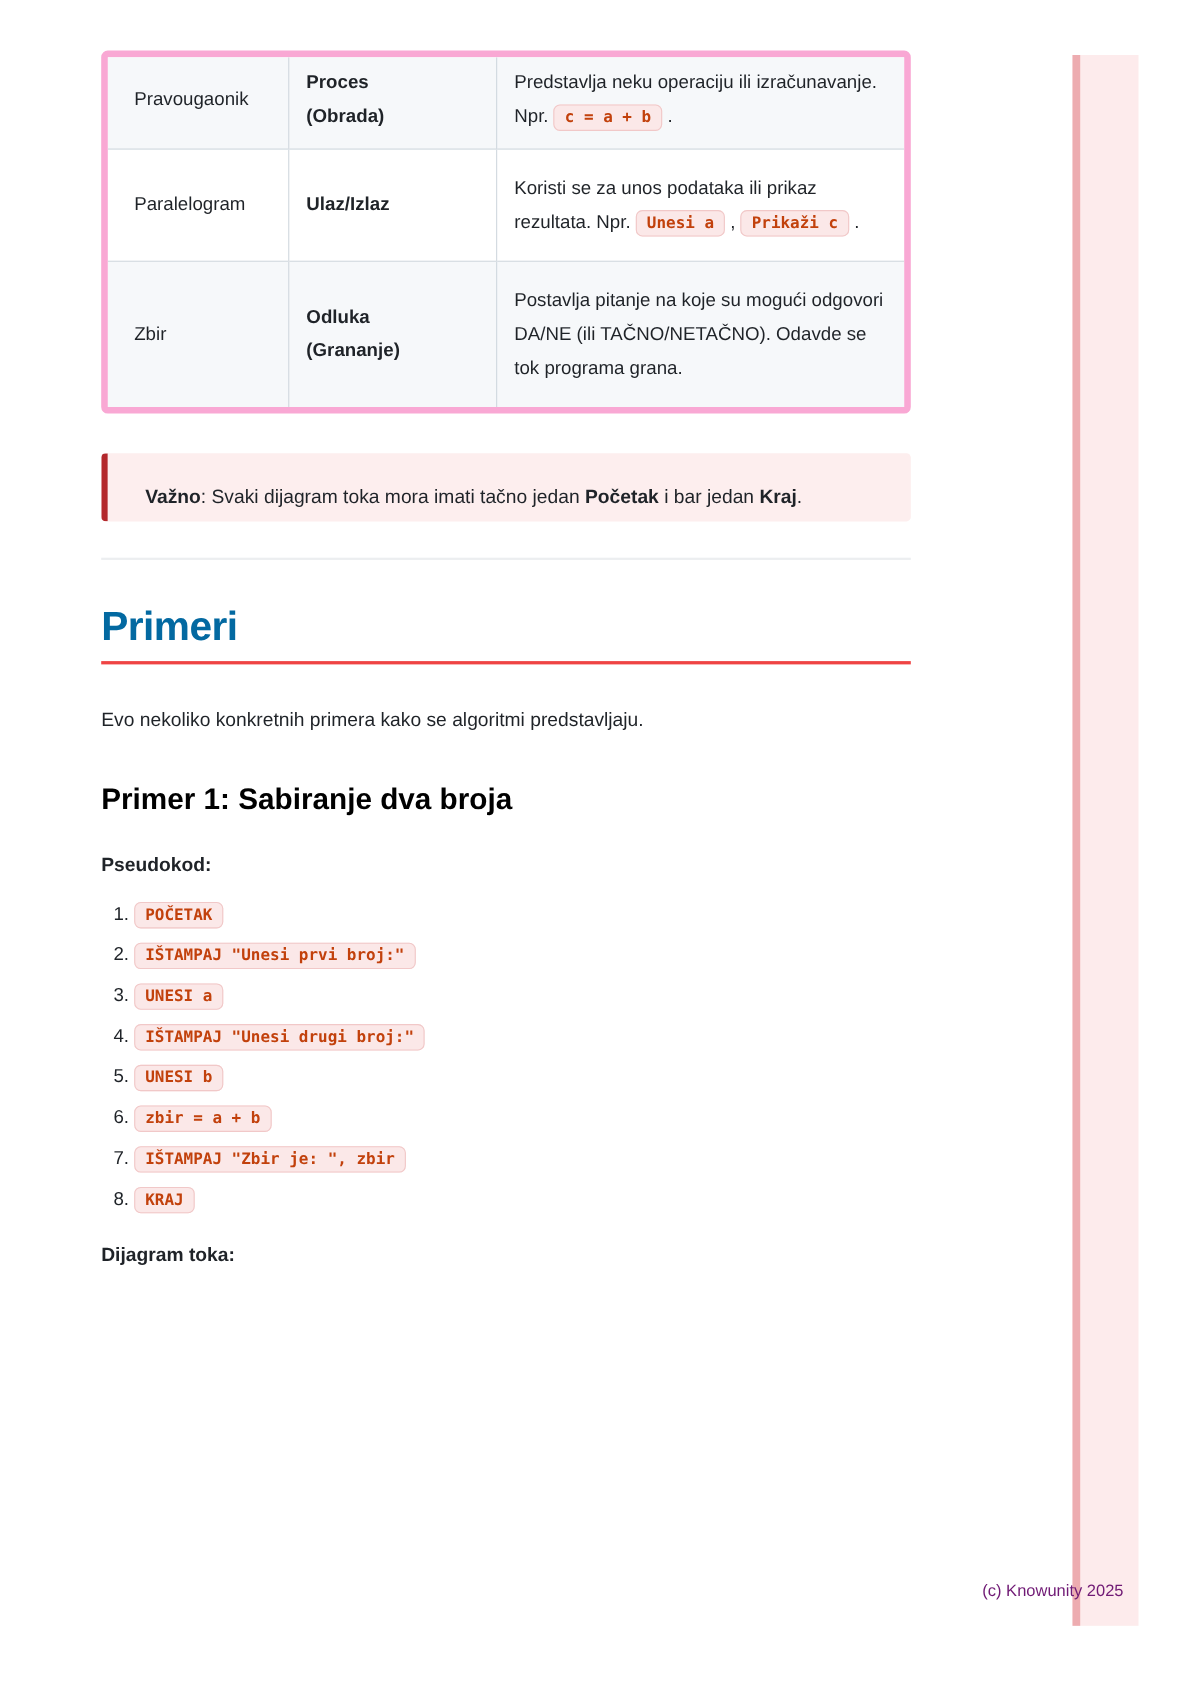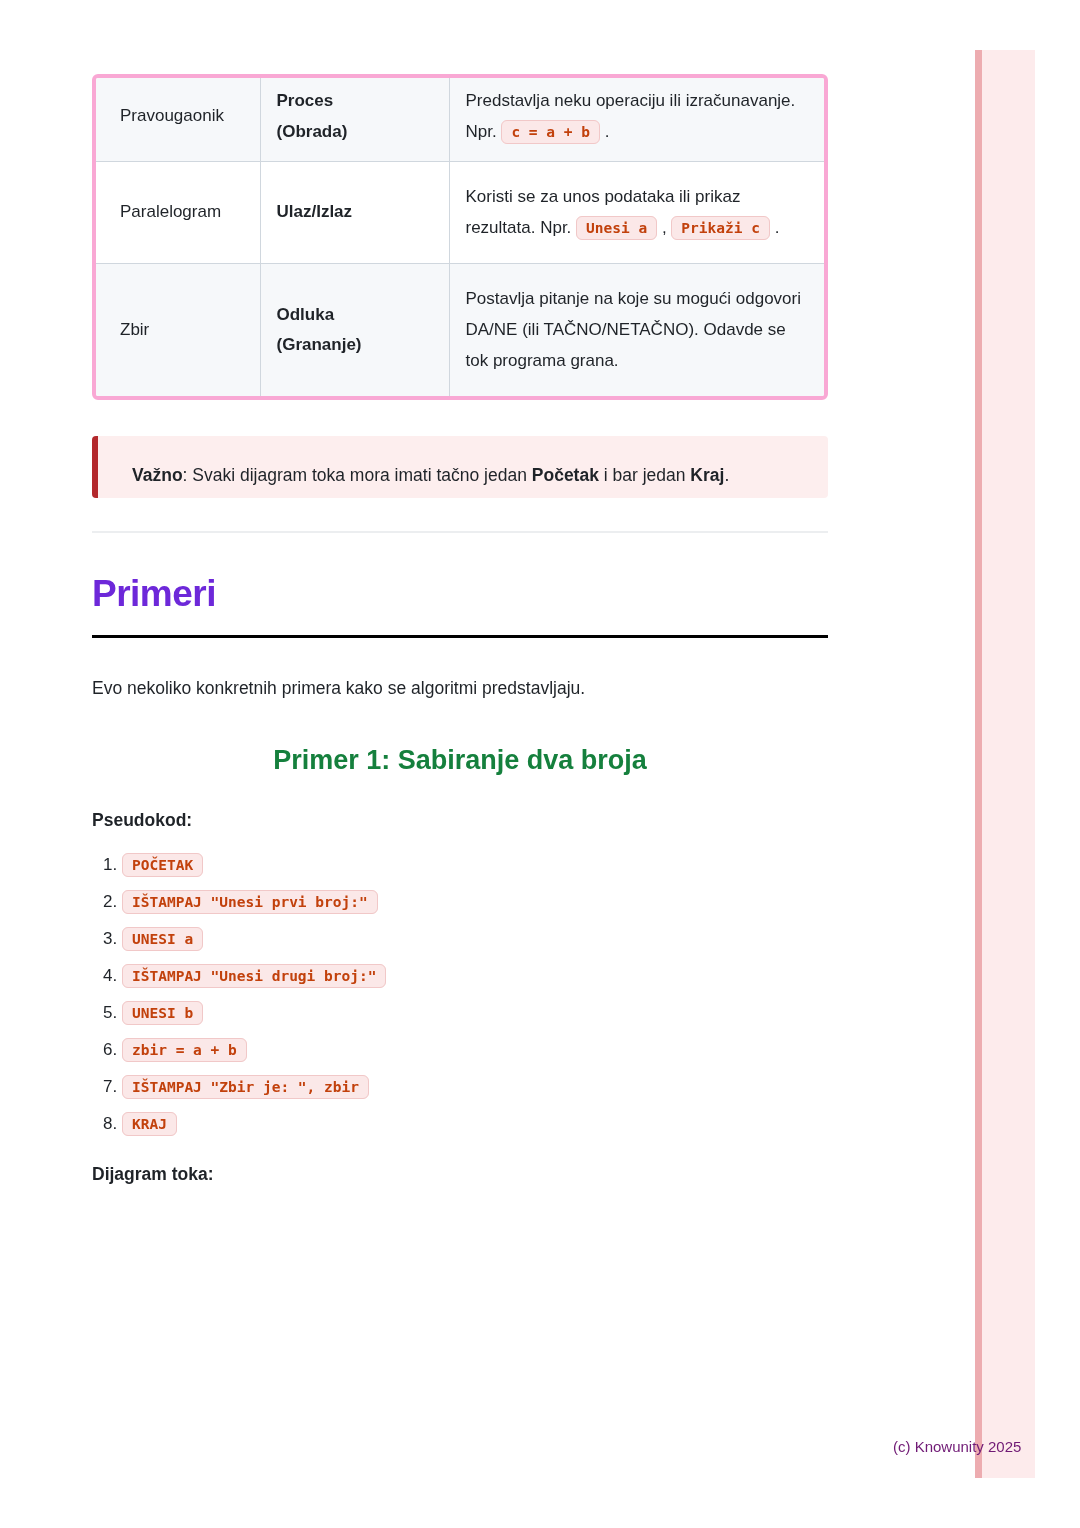--- a/index.html
+++ b/index.html
@@ -12,22 +12,22 @@
     overflow:hidden;
   }
   .content {
     position:absolute;
     left:92px; top:0;
     width:736px;
   }
 
   
   .table-wrap {
-    margin-top:74px;
-    border:4px solid #f9a8d4;
+    margin-top:46px;
+    border:6px solid #f9a8d4;
     border-radius:6px;
     overflow:hidden;
   }
   table.symbols {
     border-collapse:collapse;
     width:100%;
     font-size:17px;
     line-height:1.8;
   }
   table.symbols td {
@@ -70,31 +70,30 @@
     border:none;
     border-top:2px solid #eceef0;
   }
 
   
   h1.primeri {
     margin:40px 0 0 0;
     font-size:37px;
     font-weight:bold;
     letter-spacing:-0.5px;
-    color:#6d28d9;
-    padding-bottom:20px;
-    border-bottom:3px solid #000000;
+    color:#0369a1;
+    padding-bottom:10px;
+    border-bottom:3px solid #ef4444;
   }
   p.intro { margin:36px 0 0 0; font-size:17.5px; line-height:1.7; }
   h2.primer1 {
     margin:42px 0 0 0;
     font-size:27px;
     font-weight:bold;
-    color:#15803d;
-    text-align:center;
+    color:#000000;
   }
   p.problem { margin:30px 0 0 0; font-size:17.5px; line-height:1.7; }
   p.label { margin:34px 0 0 0; font-size:17.5px; font-weight:bold; }
 
   
   ol.pseudo {
     margin:24px 0 0 0;
     padding-left:30px;
     font-size:17px;
   }

